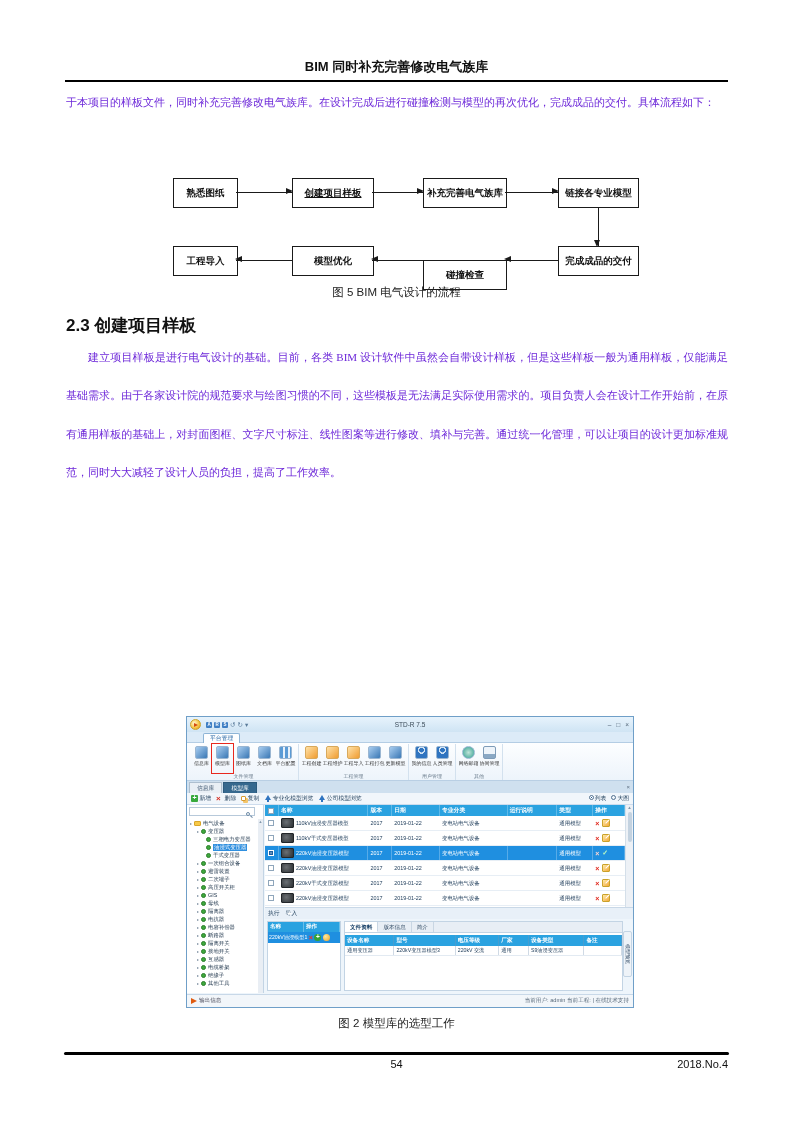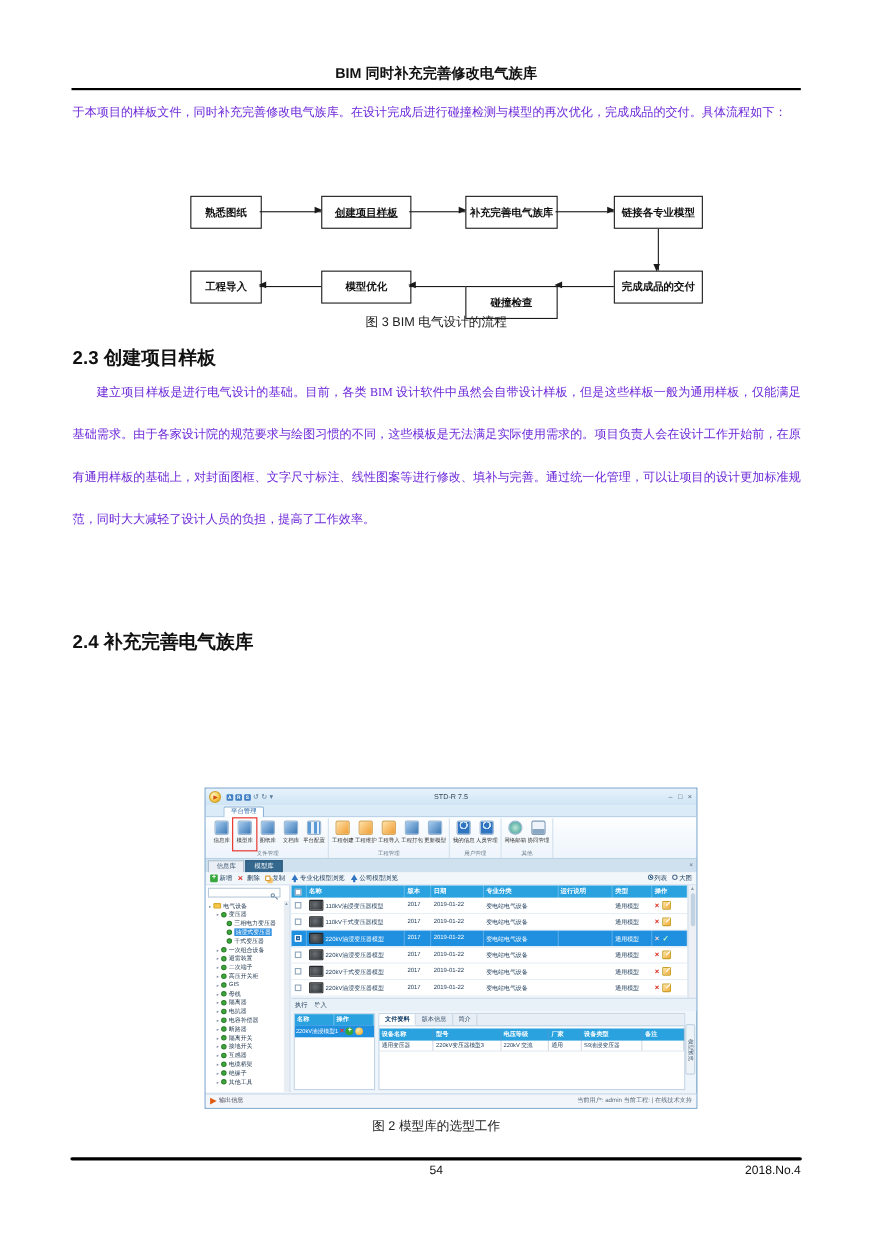--- a/index.html
+++ b/index.html
@@ -182,26 +182,25 @@
       <div class="fc-box" style="left: 423px; top: 76px; width: 82px; margin-top: 14px;">碰撞检查</div>
       <div class="fc-box" style="left: 558px; top: 76px; width: 79px;">完成成品的交付</div>
       <div class="fc-h right" style="left: 236px; top: 22px; width: 56px;"></div>
       <div class="fc-h left" style="left: 236px; top: 90px; width: 56px;"></div>
       <div class="fc-h right" style="left: 372px; top: 22px; width: 51px;"></div>
       <div class="fc-h left" style="left: 372px; top: 90px; width: 51px;"></div>
       <div class="fc-h right" style="left: 505px; top: 22px; width: 53px;"></div>
       <div class="fc-h left" style="left: 505px; top: 90px; width: 53px;"></div>
       <div class="fc-v" style="left: 597.5px; top: 38px; height: 38px;"></div>
     </div>
-  <div class="fig-cap" style="top:285px;">图 3  BIM 电气设计的流程</div>
+  <div class="fig-cap" style="top:285px;">图 5  BIM 电气设计的流程</div>
 
   <div class="sec-h" style="top:314px;">2.3 创建项目样板</div>
   <div class="para p-body" style="top:338px;">建立项目样板是进行电气设计的基础。目前，各类 BIM 设计软件中虽然会自带设计样板，但是这些样板一般为通用样板，仅能满足基础需求。由于各家设计院的规范要求与绘图习惯的不同，这些模板是无法满足实际使用需求的。项目负责人会在设计工作开始前，在原有通用样板的基础上，对封面图框、文字尺寸标注、线性图案等进行修改、填补与完善。通过统一化管理，可以让项目的设计更加标准规范，同时大大减轻了设计人员的负担，提高了工作效率。</div>
 
-  <div class="sec-h" style="top:572px;">2.4 补充完善电气族库</div>
 
   <div class="app">
     <div class="tbar">
       <div class="logo"></div>
       <div class="qat" id="qat">
           <span class="q">A</span>
           <span class="q">R</span>
           <span class="q">S</span>
           <span class="u">↺</span>
           <span class="u">↻</span>

